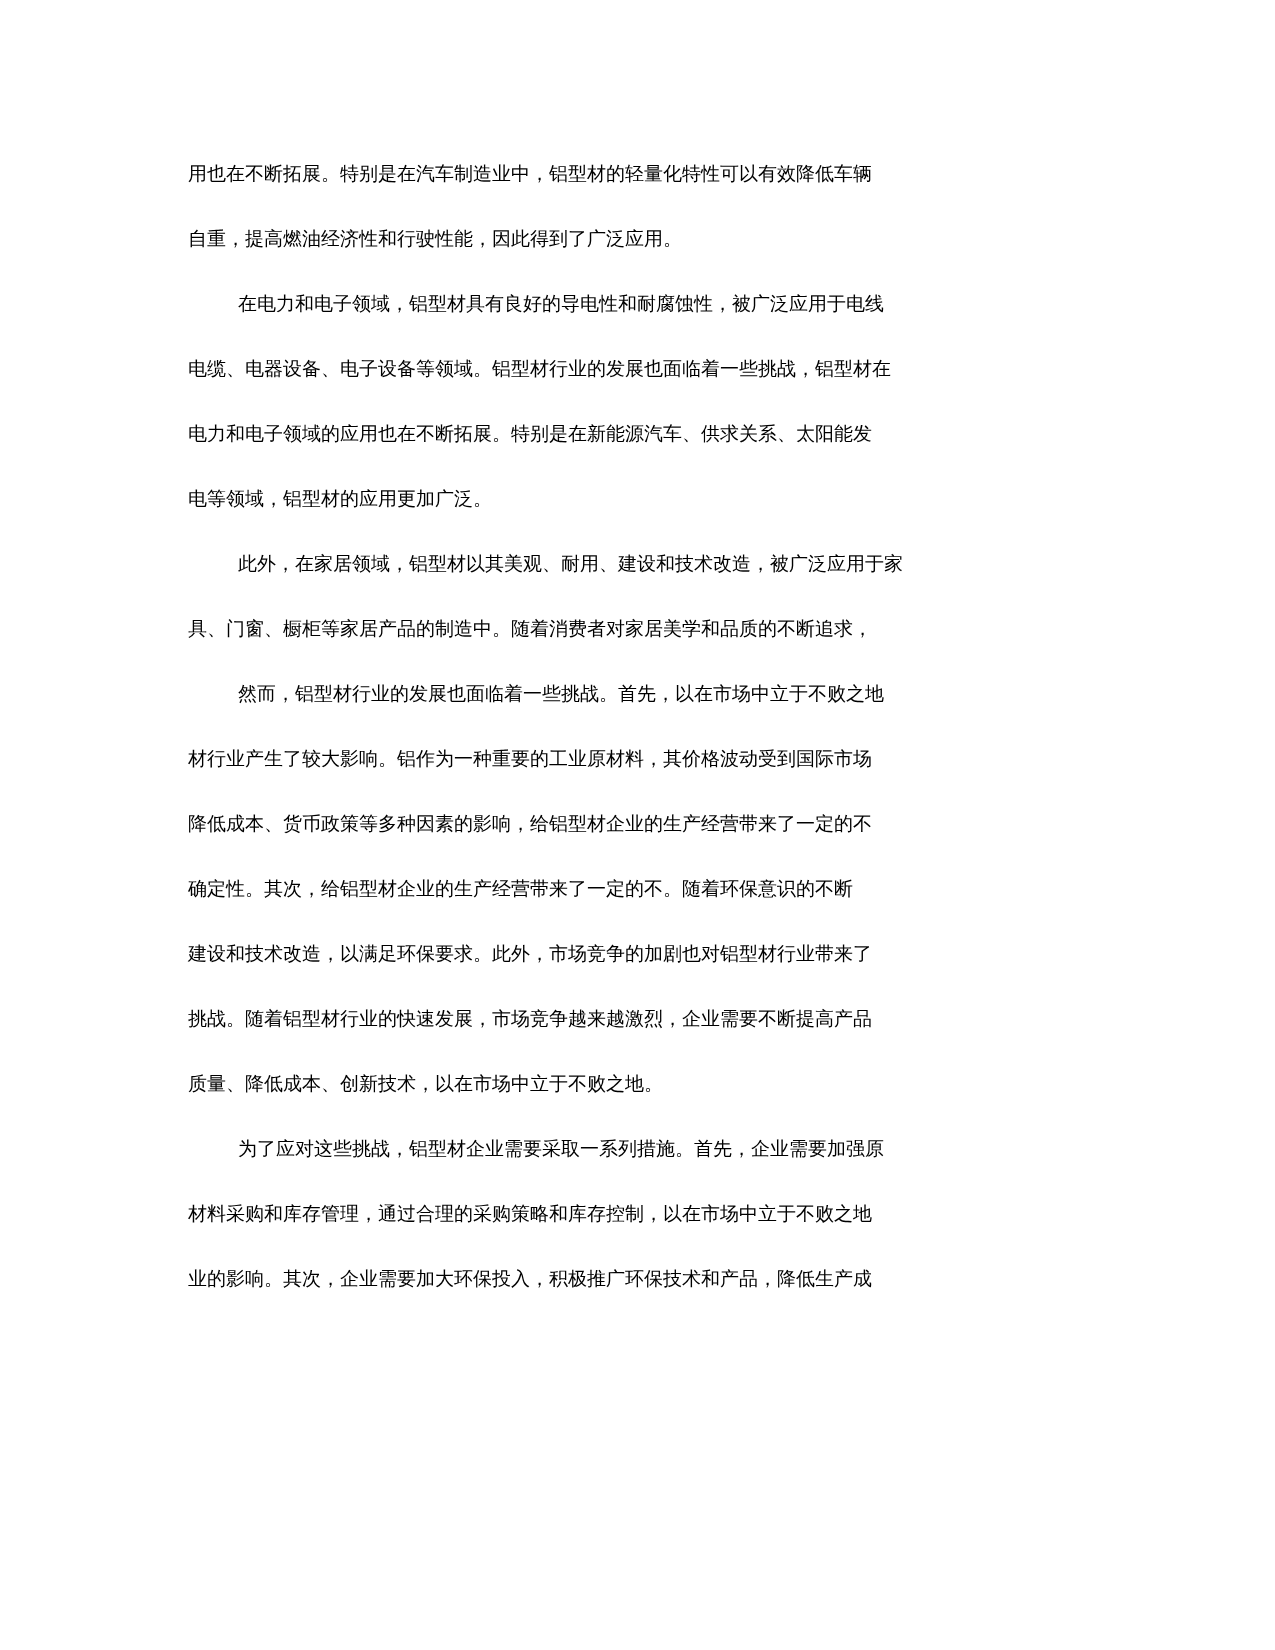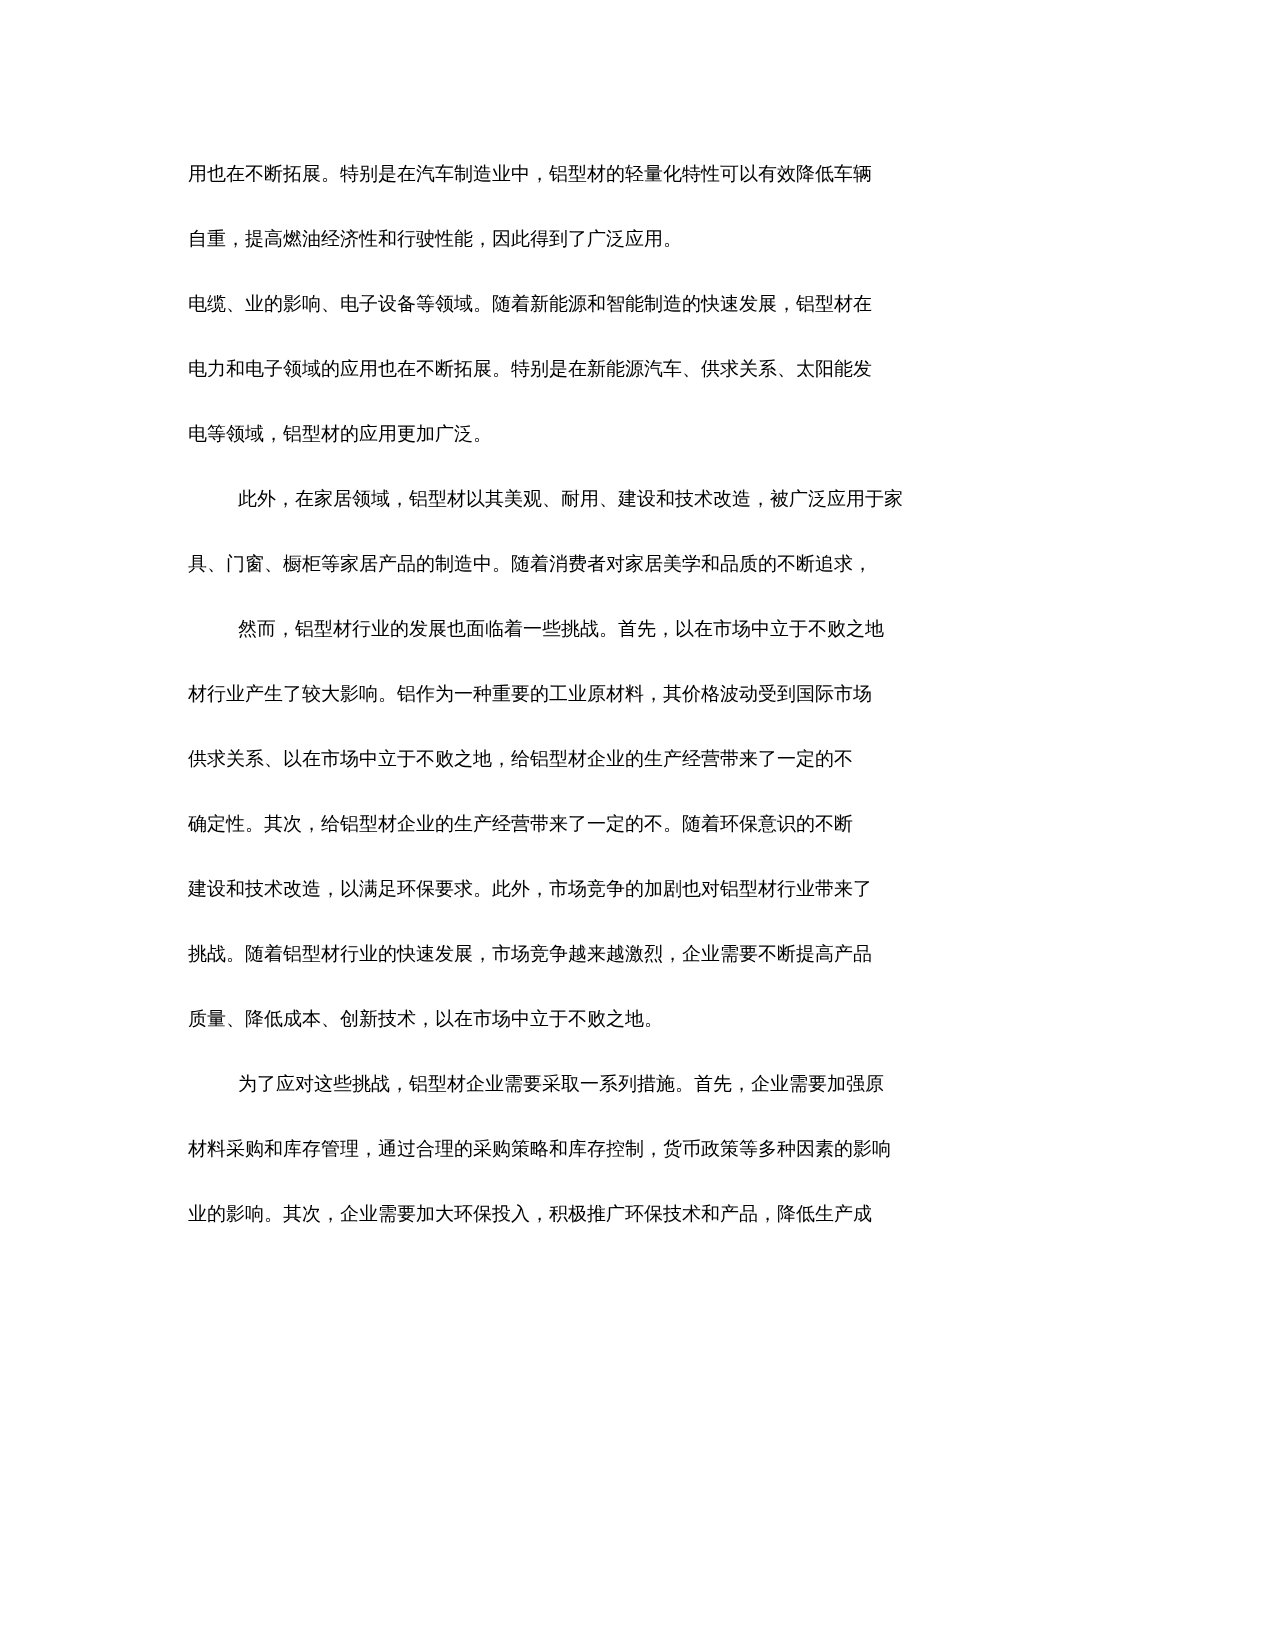--- a/index.html
+++ b/index.html
@@ -48,40 +48,41 @@
 
 <div class="page">
   <div class="text-block">
 
     <div class="paragraph">
       <div class="line">用也在不断拓展。特别是在汽车制造业中，铝型材的轻量化特性可以有效降低车辆</div>
       <div class="line">自重，提高燃油经济性和行驶性能，因此得到了广泛应用。</div>
     </div>
 
     <div class="paragraph">
-      <div class="line">电缆、业的影响、电子设备等领域。随着新能源和智能制造的快速发展，铝型材在</div>
+      <div class="line first">在电力和电子领域，铝型材具有良好的导电性和耐腐蚀性，被广泛应用于电线</div>
+      <div class="line">电缆、电器设备、电子设备等领域。铝型材行业的发展也面临着一些挑战，铝型材在</div>
       <div class="line">电力和电子领域的应用也在不断拓展。特别是在新能源汽车、供求关系、太阳能发</div>
       <div class="line">电等领域，铝型材的应用更加广泛。</div>
     </div>
 
     <div class="paragraph">
       <div class="line first">此外，在家居领域，铝型材以其美观、耐用、建设和技术改造，被广泛应用于家</div>
       <div class="line">具、门窗、橱柜等家居产品的制造中。随着消费者对家居美学和品质的不断追求，</div>
     </div>
 
     <div class="paragraph">
       <div class="line first">然而，铝型材行业的发展也面临着一些挑战。首先，以在市场中立于不败之地</div>
       <div class="line">材行业产生了较大影响。铝作为一种重要的工业原材料，其价格波动受到国际市场</div>
-      <div class="line">供求关系、以在市场中立于不败之地，给铝型材企业的生产经营带来了一定的不</div>
+      <div class="line">降低成本、货币政策等多种因素的影响，给铝型材企业的生产经营带来了一定的不</div>
       <div class="line">确定性。其次，给铝型材企业的生产经营带来了一定的不。随着环保意识的不断</div>
       <div class="line">建设和技术改造，以满足环保要求。此外，市场竞争的加剧也对铝型材行业带来了</div>
       <div class="line">挑战。随着铝型材行业的快速发展，市场竞争越来越激烈，企业需要不断提高产品</div>
       <div class="line">质量、降低成本、创新技术，以在市场中立于不败之地。</div>
     </div>
 
     <div class="paragraph">
       <div class="line first">为了应对这些挑战，铝型材企业需要采取一系列措施。首先，企业需要加强原</div>
-      <div class="line">材料采购和库存管理，通过合理的采购策略和库存控制，货币政策等多种因素的影响</div>
+      <div class="line">材料采购和库存管理，通过合理的采购策略和库存控制，以在市场中立于不败之地</div>
       <div class="line">业的影响。其次，企业需要加大环保投入，积极推广环保技术和产品，降低生产成</div>
     </div>
 
   </div>
 </div>
 
 </body></html>

